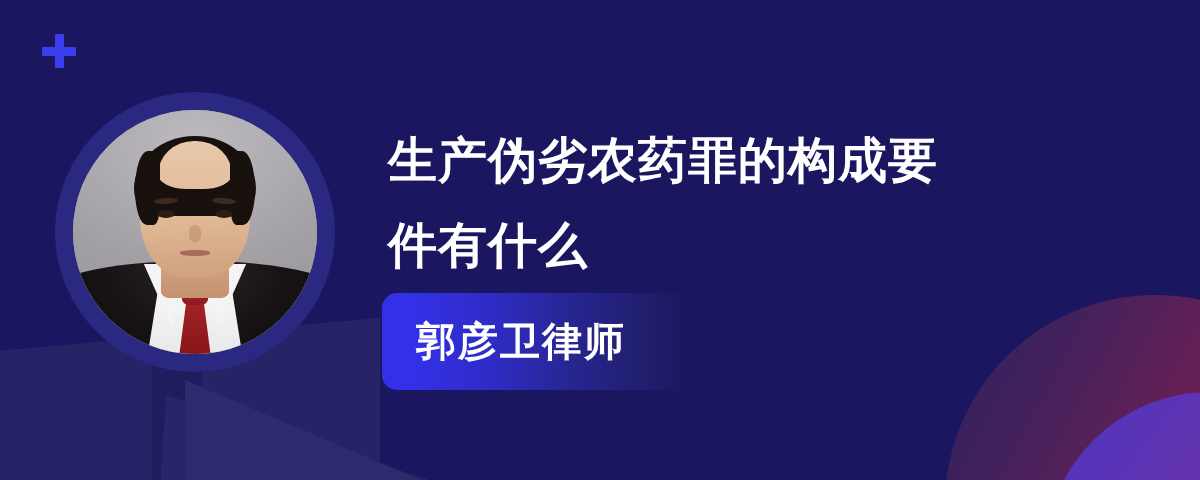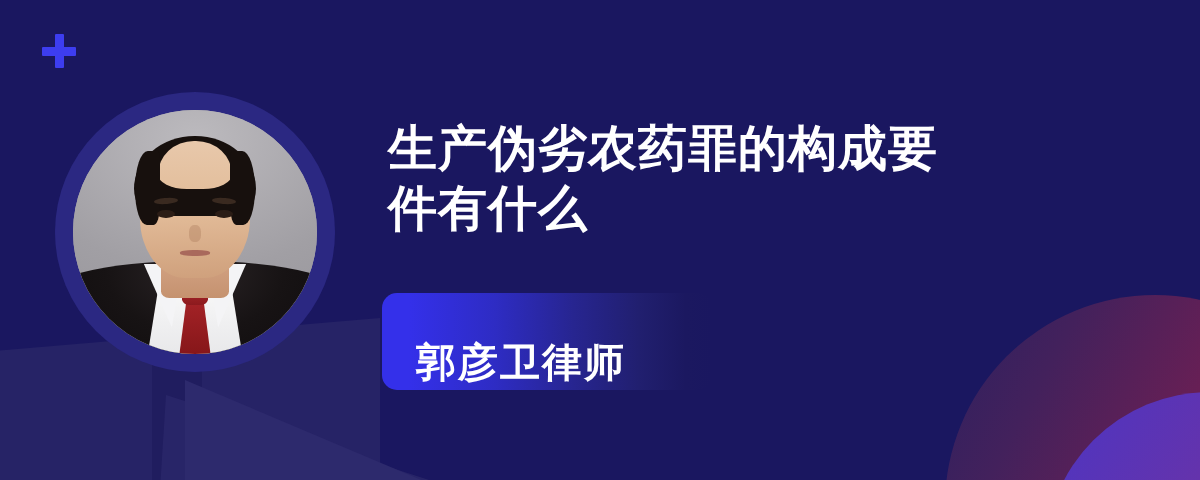--- a/index.html
+++ b/index.html
@@ -291,21 +291,21 @@
     left: 388px;
     top: 118px;
     width: 700px;
   }
 
   .headline {
     margin: 0;
     width: 660px;
     color: #ffffff;
     font-size: 49px;
-    line-height: 60px;
+    line-height: 85px;
     font-weight: 700;
     letter-spacing: 1px;
     white-space: pre-wrap;
   }
 
   .name-badge {
     position: absolute;
     left: 382px;
     top: 293px;
     width: 330px;
@@ -313,21 +313,21 @@
     border-radius: 15px;
     background: linear-gradient(90deg,
                 #3430ea 0%,
                 #3430ea 8%,
                 #2e2cc4 34%,
                 #272590 58%,
                 #211f6f 78%,
                 #1b1860 92%,
                 #1a1760 100%);
     display: flex;
-    align-items: flex-end;
+    align-items: center;
     cursor: pointer;
   }
 
   .name-badge-label {
     color: #ffffff;
     font-size: 40px;
     font-weight: 700;
     letter-spacing: 2px;
     margin-left: 34px;
     white-space: nowrap;

